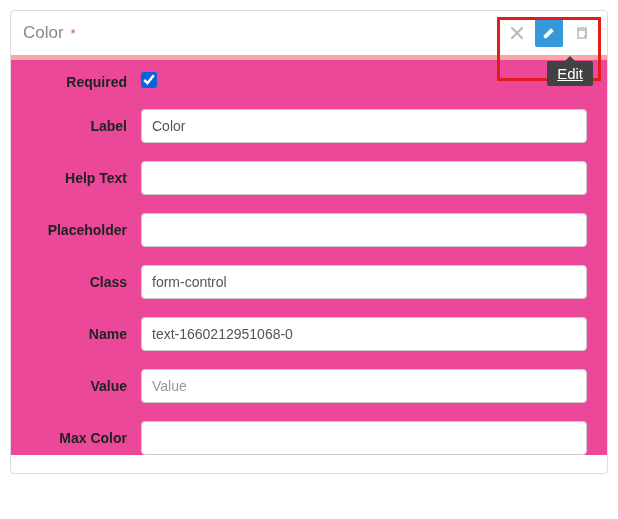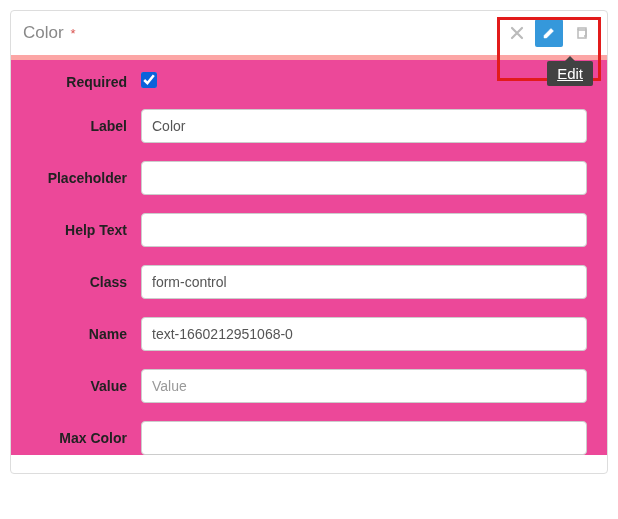--- a/index.html
+++ b/index.html
@@ -149,25 +149,25 @@
   <div class="body-section">
     <div class="form-row">
       <label>Required</label>
       <div class="control"><input type="checkbox" checked="" style=""></div>
     </div>
     <div class="form-row">
       <label>Label</label>
       <div class="control"><input type="text" value="Color" style=""></div>
     </div>
     <div class="form-row">
-      <label>Placeholder</label>
+      <label>Help Text</label>
       <div class="control"><input type="text" value="" style=""></div>
     </div>
     <div class="form-row">
-      <label>Help Text</label>
+      <label>Placeholder</label>
       <div class="control"><input type="text" value="" style=""></div>
     </div>
     <div class="form-row">
       <label>Class</label>
       <div class="control"><input type="text" value="form-control" style=""></div>
     </div>
     <div class="form-row">
       <label>Name</label>
       <div class="control"><input type="text" value="text-1660212951068-0" style=""></div>
     </div>

